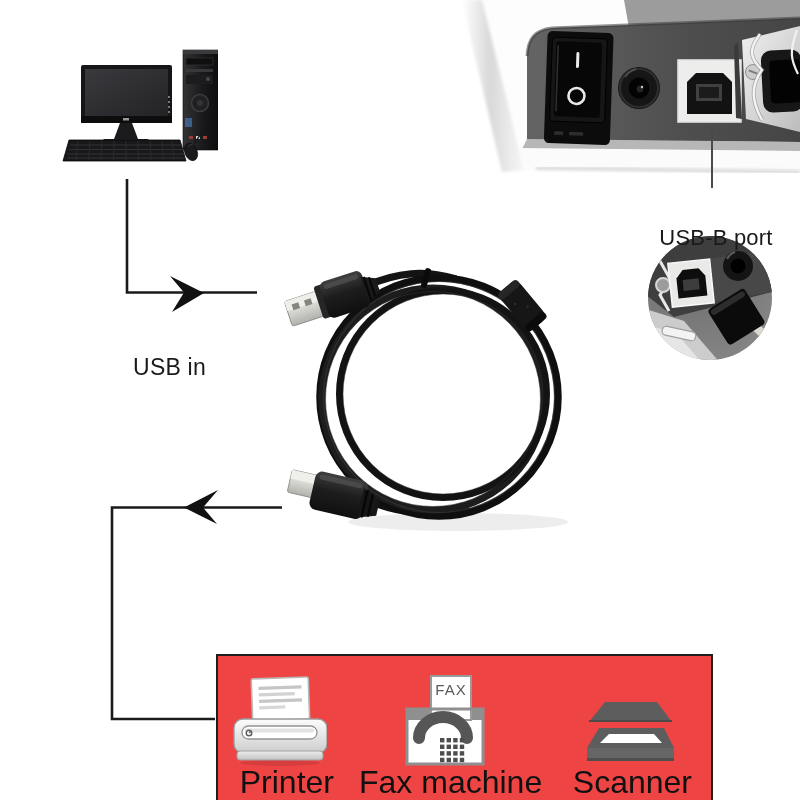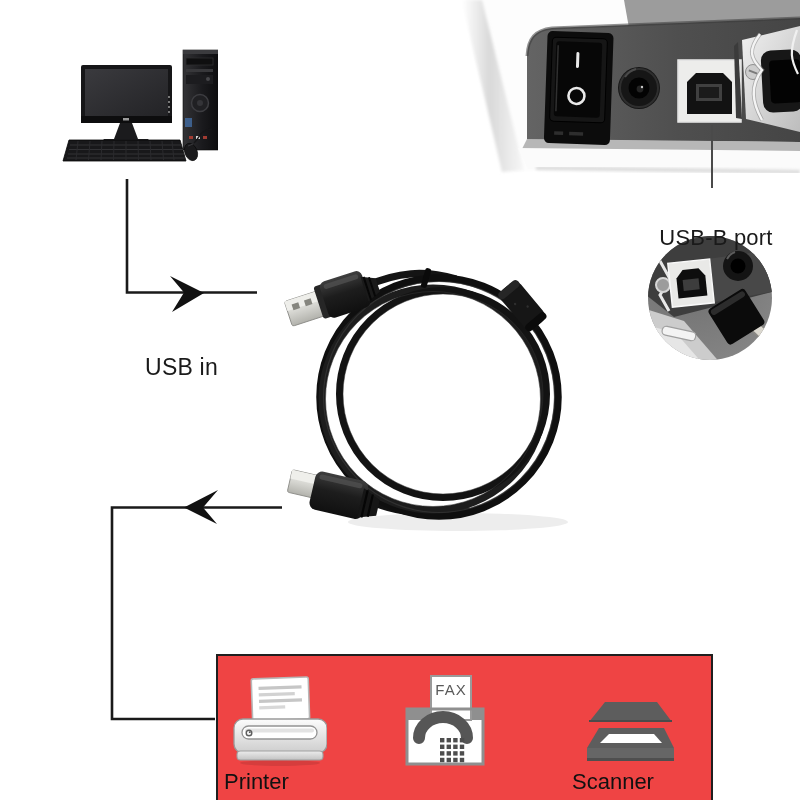--- a/index.html
+++ b/index.html
@@ -10,21 +10,21 @@
   .abs{position:absolute;}
   .label{
     position:absolute;text-align:center;color:#1a1a1a;
     font-size:23px;line-height:26px;letter-spacing:0.2px;white-space:nowrap;margin-top:34px;
   }
   .device-box{
     position:absolute;left:216px;top:632px;width:497px;height:191px;
     border:2.5px solid #1f1f1f;background:#ef4444;box-sizing:border-box;margin-top:22px;
   }
   .device-label{
-    position:absolute;top:112px;text-align:left;font-size:22px;line-height:28px;
+    position:absolute;top:112px;text-align:right;font-size:32px;line-height:28px;
     color:#111;white-space:nowrap;
   }
   svg{display:block;}
 </style>
 </head>
 <body>
 
 <div class="canvas">
 
   <svg class="abs" style="left:60px;top:40px;" width="158" height="128" viewBox="0 0 158 128">
@@ -284,21 +284,21 @@
     </g>
   </svg>
 
   <svg class="abs" style="left:0;top:0;pointer-events:none;" width="800" height="800" viewBox="0 0 800 800">
     <path d="M127,179 L127,292.5 L257,292.5" fill="none" stroke="#1a1a1a" stroke-width="2.6"></path>
     <polygon points="170,276 204,293 172,312 184,292.5" fill="#111"></polygon>
     <path d="M282,507.5 L112,507.5 L112,719 L215,719" fill="none" stroke="#1a1a1a" stroke-width="2.6"></path>
     <polygon points="218,490 184,507.5 217,524 203,507.5" fill="#111"></polygon>
   </svg>
 
-  <div class="label" style="left:109px;top:320px;width:145px;">USB in</div>
+  <div class="label" style="left:97px;top:320px;width:145px;">USB in</div>
   <div class="label" style="left:641px;top:191px;width:150px;font-size:22px;">USB-B port</div>
 
   <div class="device-box">
 
     <svg class="abs" style="left:13px;top:18px;" width="96" height="92" viewBox="0 0 96 92">
       <defs>
         <linearGradient id="prB" x1="0" y1="0" x2="0" y2="1">
           <stop offset="0" stop-color="#fcfcfc"></stop>
             <stop offset="1" stop-color="#cdcdcd"></stop>
         </linearGradient>
@@ -353,16 +353,17 @@
     <svg class="abs" style="left:366px;top:44px;" width="90" height="64" viewBox="0 0 90 64">
       <polygon points="21,2 73,2 88,22 5,22" fill="#5d5d5d"></polygon>
       <rect x="5" y="20" width="83" height="2" fill="#4b4b4b"></rect>
       <polygon points="15,28 80,28 90,48 3,48" fill="#5d5d5d"></polygon>
       <polygon points="25,34 70,34 78,43 16,43" fill="#ffffff"></polygon>
       <polygon points="3,48 90,48 90,61 3,61" fill="#666666"></polygon>
       <rect x="3" y="58" width="87" height="3" fill="#4f4f4f"></rect>
     </svg>
 
     <div class="device-label" style="left:6px;width:110px;">Printer</div>
+    <div class="device-label" style="left:141px;width:160px;">Fax machine</div>
     <div class="device-label" style="left:354px;width:120px;">Scanner</div>
   </div>
 
 </div>
 
 </body></html>

